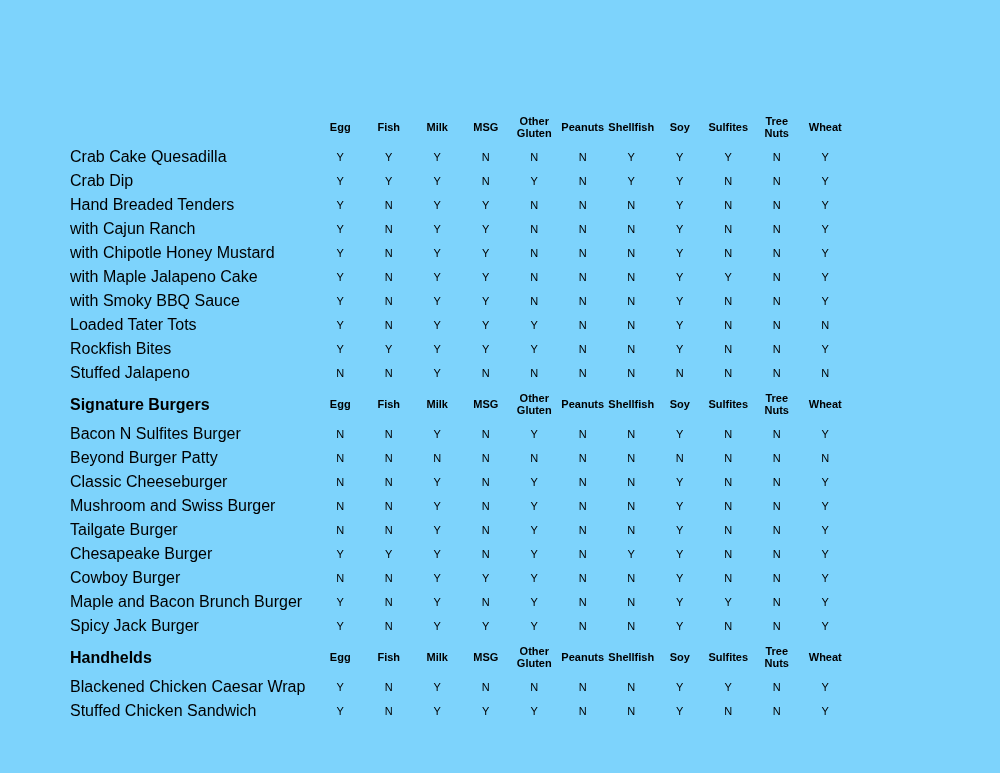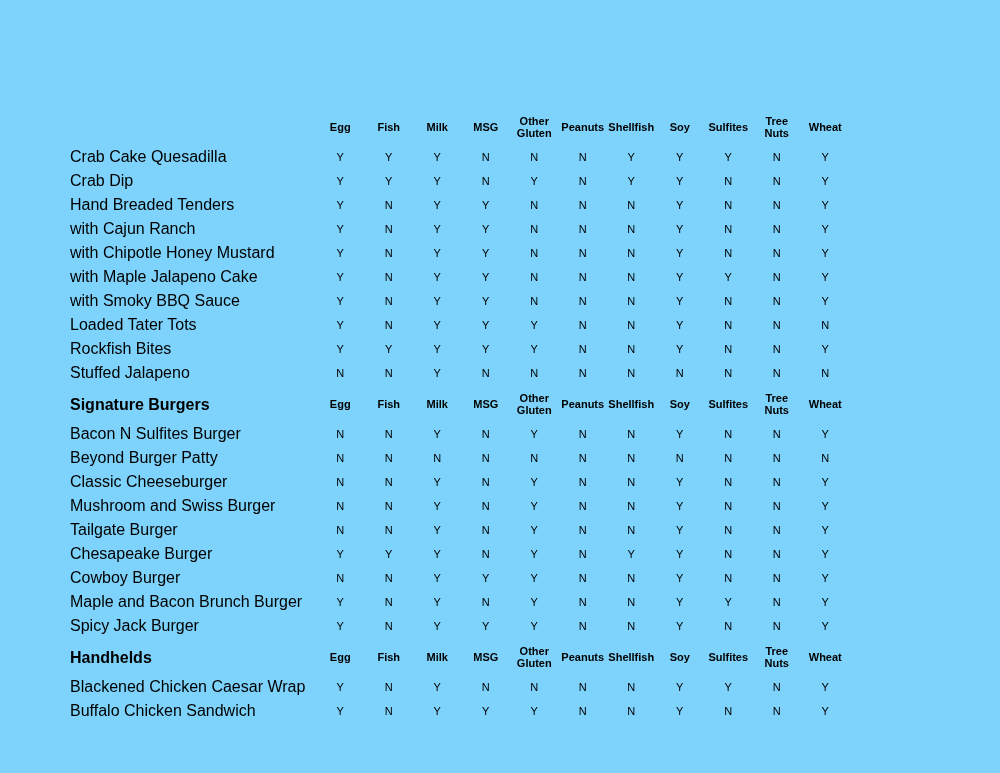--- a/index.html
+++ b/index.html
@@ -389,21 +389,21 @@
         <div class="cell value">N</div>
         <div class="cell value">N</div>
         <div class="cell value">N</div>
         <div class="cell value">N</div>
         <div class="cell value">Y</div>
         <div class="cell value">Y</div>
         <div class="cell value">N</div>
         <div class="cell value">Y</div>
       </div>
       <div class="row item-row">
-        <div class="label-cell">Buffalo Chicken Sandwich</div>
+        <div class="label-cell">Stuffed Chicken Sandwich</div>
         <div class="cell value">Y</div>
         <div class="cell value">N</div>
         <div class="cell value">Y</div>
         <div class="cell value">Y</div>
         <div class="cell value">Y</div>
         <div class="cell value">N</div>
         <div class="cell value">N</div>
         <div class="cell value">Y</div>
         <div class="cell value">N</div>
         <div class="cell value">N</div>

